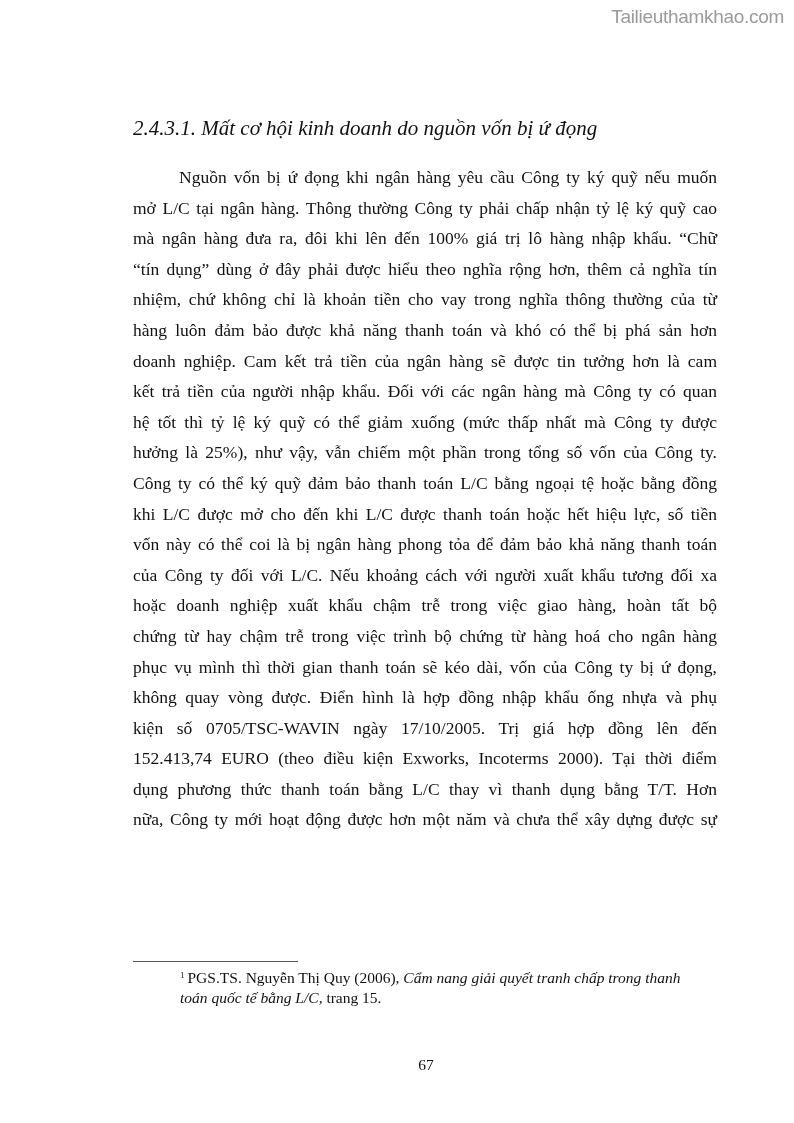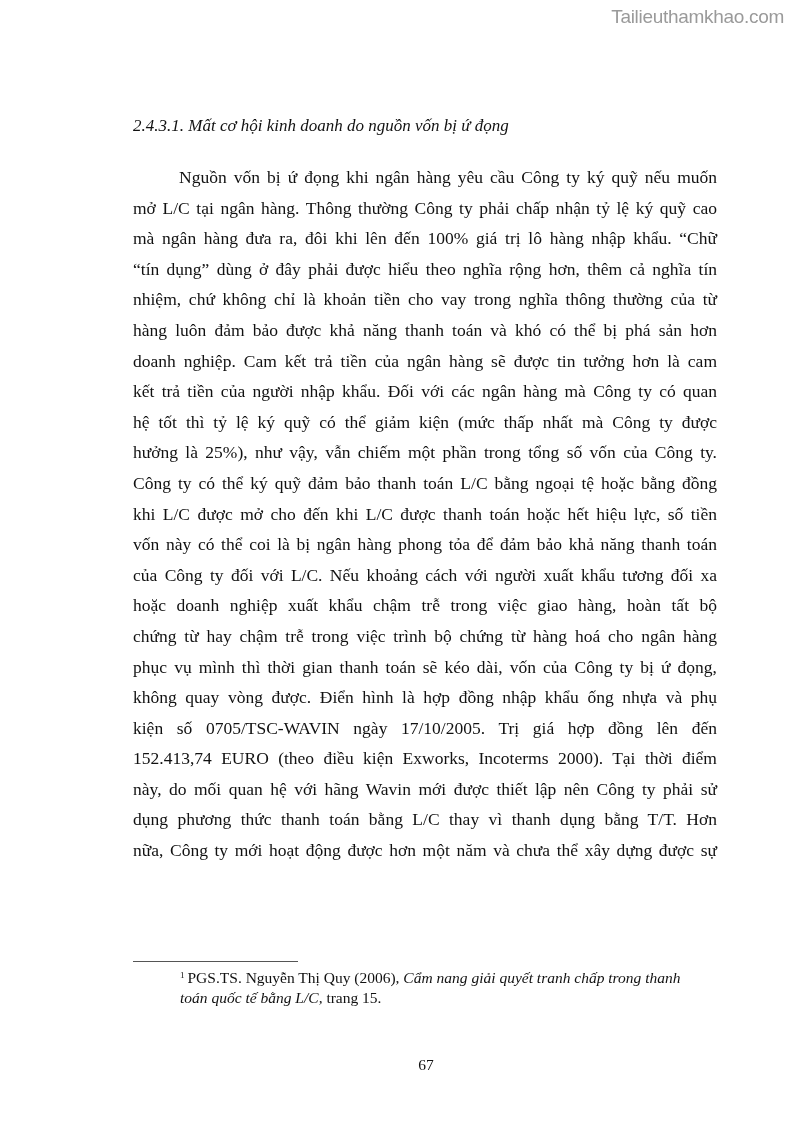--- a/index.html
+++ b/index.html
@@ -21,21 +21,21 @@
       right: 10px;
       font-family: "Liberation Sans", sans-serif;
       font-size: 19px;
       color: #9a9a9a;
       letter-spacing: -0.3px;
     }
     .heading {
       position: absolute;
       left: 133px;
       top: 116px;
-      font-size: 17px;
+      font-size: 21px;
       font-style: italic;
       white-space: nowrap;
     }
     .body-lines {
       position: absolute;
       left: 133px;
       top: 150px;
       width: 584px;
     }
     .line {
@@ -101,33 +101,32 @@
 
 <div class="body-lines">
   <div class="line indent">Nguồn vốn bị ứ đọng khi ngân hàng yêu cầu Công ty ký quỹ nếu muốn</div>
   <div class="line">mở L/C tại ngân hàng. Thông thường Công ty phải chấp nhận tỷ lệ ký quỹ cao</div>
   <div class="line">mà ngân hàng đưa ra, đôi khi lên đến 100% giá trị lô hàng nhập khẩu. “Chữ</div>
   <div class="line">“tín dụng” dùng ở đây phải được hiểu theo nghĩa rộng hơn, thêm cả nghĩa tín</div>
   <div class="line">nhiệm, chứ không chỉ là khoản tiền cho vay trong nghĩa thông thường của từ</div>
   <div class="line">hàng luôn đảm bảo được khả năng thanh toán và khó có thể bị phá sản hơn</div>
   <div class="line">doanh nghiệp. Cam kết trả tiền của ngân hàng sẽ được tin tưởng hơn là cam</div>
   <div class="line">kết trả tiền của người nhập khẩu. Đối với các ngân hàng mà Công ty có quan</div>
-  <div class="line">hệ tốt thì tỷ lệ ký quỹ có thể giảm kiện (mức thấp nhất mà Công ty được</div>
+  <div class="line">hệ tốt thì tỷ lệ ký quỹ có thể giảm xuống (mức thấp nhất mà Công ty được</div>
   <div class="line">hưởng là 25%), như vậy, vẫn chiếm một phần trong tổng số vốn của Công ty.</div>
   <div class="line">Công ty có thể ký quỹ đảm bảo thanh toán L/C bằng ngoại tệ hoặc bằng đồng</div>
   <div class="line">khi L/C được mở cho đến khi L/C được thanh toán hoặc hết hiệu lực, số tiền</div>
   <div class="line">vốn này có thể coi là bị ngân hàng phong tỏa để đảm bảo khả năng thanh toán</div>
   <div class="line">của Công ty đối với L/C. Nếu khoảng cách với người xuất khẩu tương đối xa</div>
   <div class="line">hoặc doanh nghiệp xuất khẩu chậm trễ trong việc giao hàng, hoàn tất bộ</div>
   <div class="line">chứng từ hay chậm trễ trong việc trình bộ chứng từ hàng hoá cho ngân hàng</div>
   <div class="line">phục vụ mình thì thời gian thanh toán sẽ kéo dài, vốn của Công ty bị ứ đọng,</div>
   <div class="line">không quay vòng được. Điển hình là hợp đồng nhập khẩu ống nhựa và phụ</div>
   <div class="line">kiện số 0705/TSC-WAVIN ngày 17/10/2005. Trị giá hợp đồng lên đến</div>
   <div class="line">152.413,74 EURO (theo điều kiện Exworks, Incoterms 2000). Tại thời điểm</div>
-  <div class="line">này, do mối quan hệ với hãng Wavin mới được thiết lập nên Công ty phải sử</div>
   <div class="line">dụng phương thức thanh toán bằng L/C thay vì thanh dụng bằng T/T. Hơn</div>
   <div class="line">nữa, Công ty mới hoạt động được hơn một năm và chưa thể xây dựng được sự</div>
 </div>
 
 <div class="footnote-rule"></div>
 
 <div class="footnote">
   <span class="fn-mark">1</span><span>PGS.TS. Nguyễn Thị Quy (2006), </span><i>Cẩm nang giải quyết tranh chấp trong thanh</i><br>
   <i>toán quốc tế bằng L/C,</i><span> trang 15.</span>
 </div>

